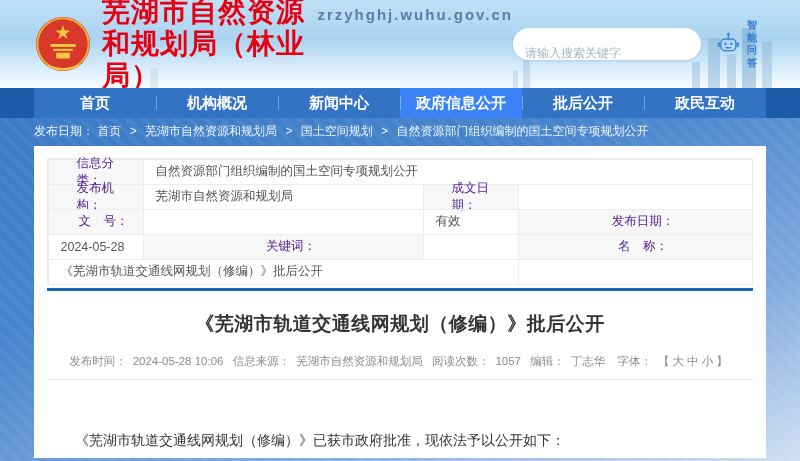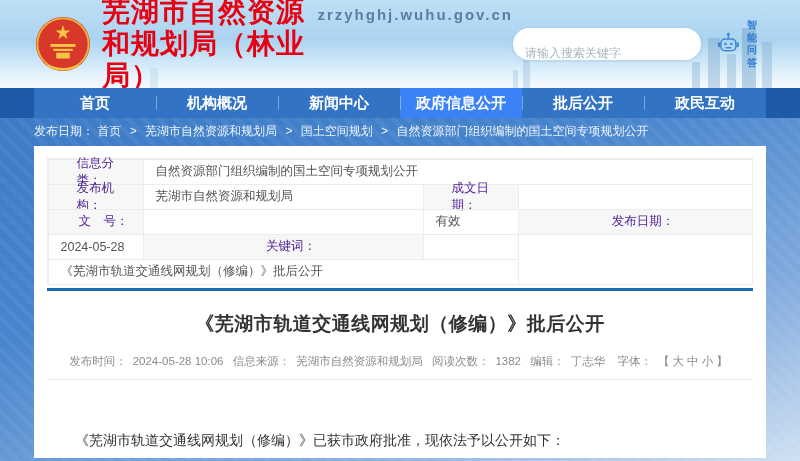--- a/index.html
+++ b/index.html
@@ -168,30 +168,31 @@
 
         <div class="cell lab">文　号：</div>
         <div class="cell"></div>
         <div class="cell">有效</div>
 
         <div class="cell lab">发布日期：</div>
         <div class="cell">2024-05-28</div>
         <div class="cell lab">关键词：</div>
         <div class="cell"></div>
 
+        <div class="cell lab">名　称：</div>
         <div class="cell span3">《芜湖市轨道交通线网规划（修编）》批后公开</div>
       </div>
 
       <div class="article">
         <div class="art-title">《芜湖市轨道交通线网规划（修编）》批后公开</div>
 
         <div class="art-meta">
           <span>发布时间：</span><span>2024-05-28 10:06</span>
           <span>信息来源：</span><span>芜湖市自然资源和规划局</span>
-          <span>阅读次数：</span><span>1382</span>
+          <span>阅读次数：</span><span>1057</span>
           <span>编辑：</span><span>丁志华</span>
           <span class="font-switch"><span>字体：</span><span>【</span><b>大</b> <b>中</b> <b>小</b><span>】</span></span>
         </div>
 
         <hr class="meta-divider">
 
         <div class="art-body">
           <p>《芜湖市轨道交通线网规划（修编）》已获市政府批准，现依法予以公开如下：</p>
           <h3>一、编制背景</h3>
         </div>

